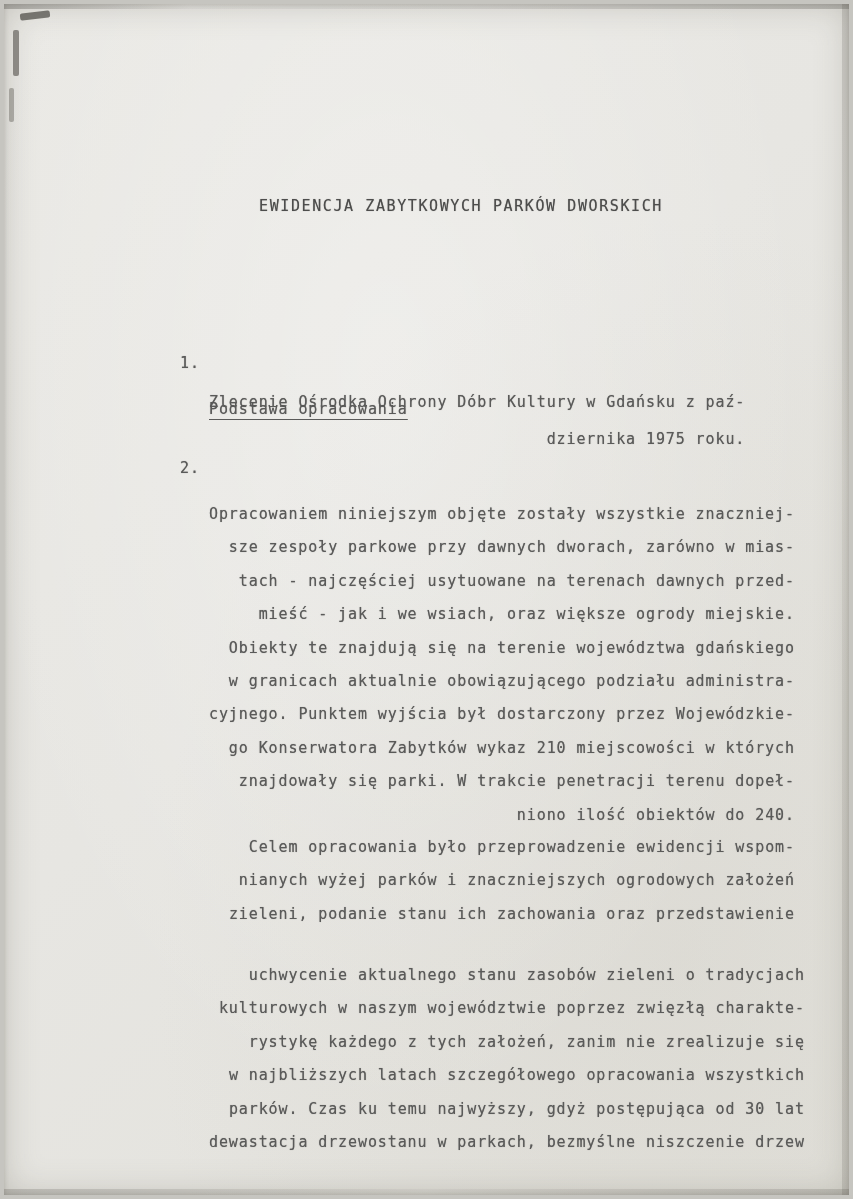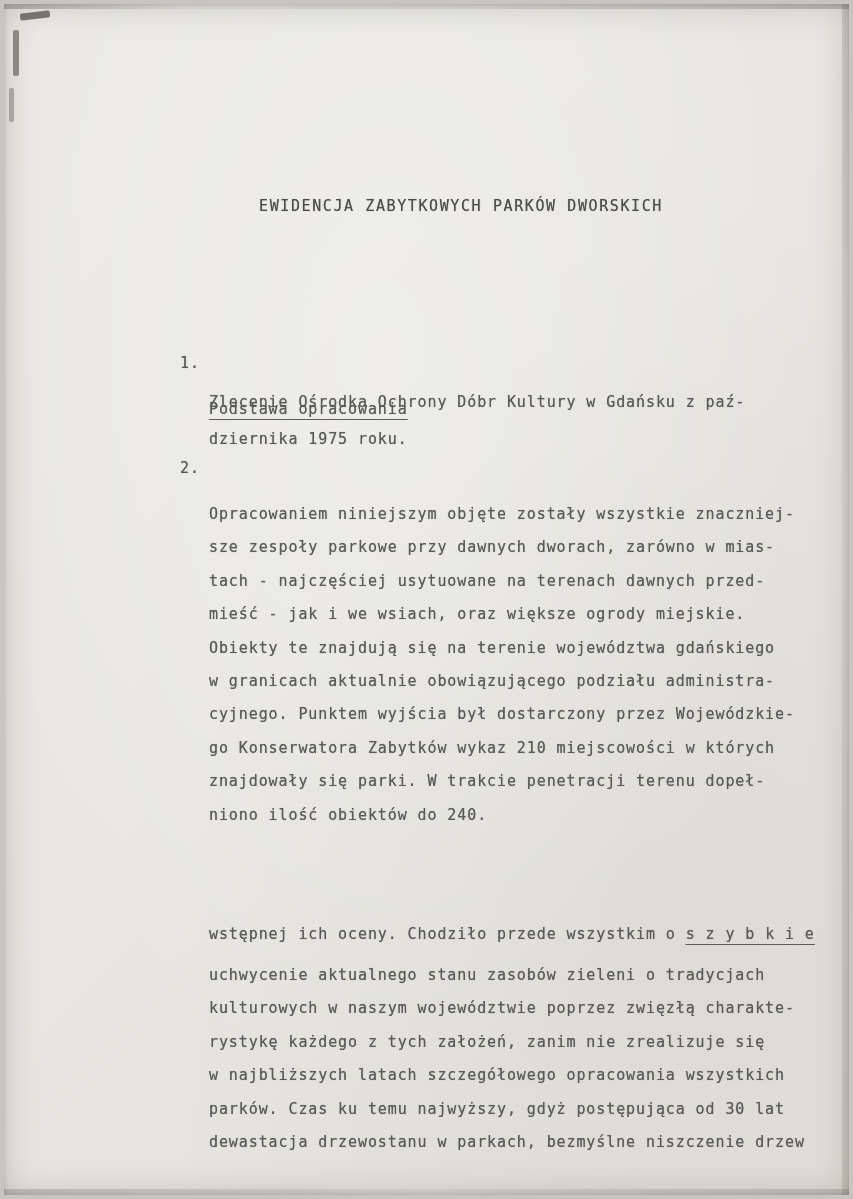--- a/index.html
+++ b/index.html
@@ -14,20 +14,21 @@
   .paper {
     position: absolute;
     inset: 4px;
     background:
       radial-gradient(ellipse at 45% 30%, rgba(255,255,255,0.30), rgba(255,255,255,0) 65%),
       radial-gradient(ellipse at 80% 80%, rgba(200,196,186,0.25), rgba(200,196,186,0) 55%),
       linear-gradient(135deg, #eae9e5 0%, #e7e6e2 45%, #e2e1db 100%);
     box-shadow:
       inset 0 0 34px rgba(110,105,92,0.30),
       inset 0 0 5px rgba(85,82,72,0.28);
+    text-align: right;
   }
   
   .artifact { position: absolute; pointer-events: none; }
   .a-top-edge {
     left: 0; top: 0; width: 100%; height: 5px;
     background: linear-gradient(to right,
       rgba(55,53,48,0.55), rgba(55,53,48,0.08) 22%,
       rgba(55,53,48,0.18) 55%, rgba(55,53,48,0.45) 100%);
     opacity: 0.55;
   }
@@ -96,22 +97,24 @@
 sze zespoły parkowe przy dawnych dworach, zarówno w mias-
 tach - najczęściej usytuowane na terenach dawnych przed-
 mieść - jak i we wsiach, oraz większe ogrody miejskie.
 Obiekty te znajdują się na terenie województwa gdańskiego
 w granicach aktualnie obowiązującego podziału administra-
 cyjnego. Punktem wyjścia był dostarczony przez Wojewódzkie-
 go Konserwatora Zabytków wykaz 210 miejscowości w których
 znajdowały się parki. W trakcie penetracji terenu dopeł-
 niono ilość obiektów do 240.</div>
 
+  <div class="t lines" id="para2a">    Celem opracowania było przeprowadzenie ewidencji wspom-
+nianych wyżej parków i znaczniejszych ogrodowych założeń
+zieleni, podanie stanu ich zachowania oraz przedstawienie</div>
 
-  <div class="t" id="para2mix"><span>wstępnej ich oceny. Chodziło przede wszystkim o </span><span class="u">s z y b k i e</span></div>
 
   <div class="t lines" id="para2b">uchwycenie aktualnego stanu zasobów zieleni o tradycjach
 kulturowych w naszym województwie poprzez zwięzłą charakte-
 rystykę każdego z tych założeń, zanim nie zrealizuje się
 w najbliższych latach szczegółowego opracowania wszystkich
 parków. Czas ku temu najwyższy, gdyż postępująca od 30 lat
 dewastacja drzewostanu w parkach, bezmyślne niszczenie drzew</div>
 </div>
 
 </body></html>

